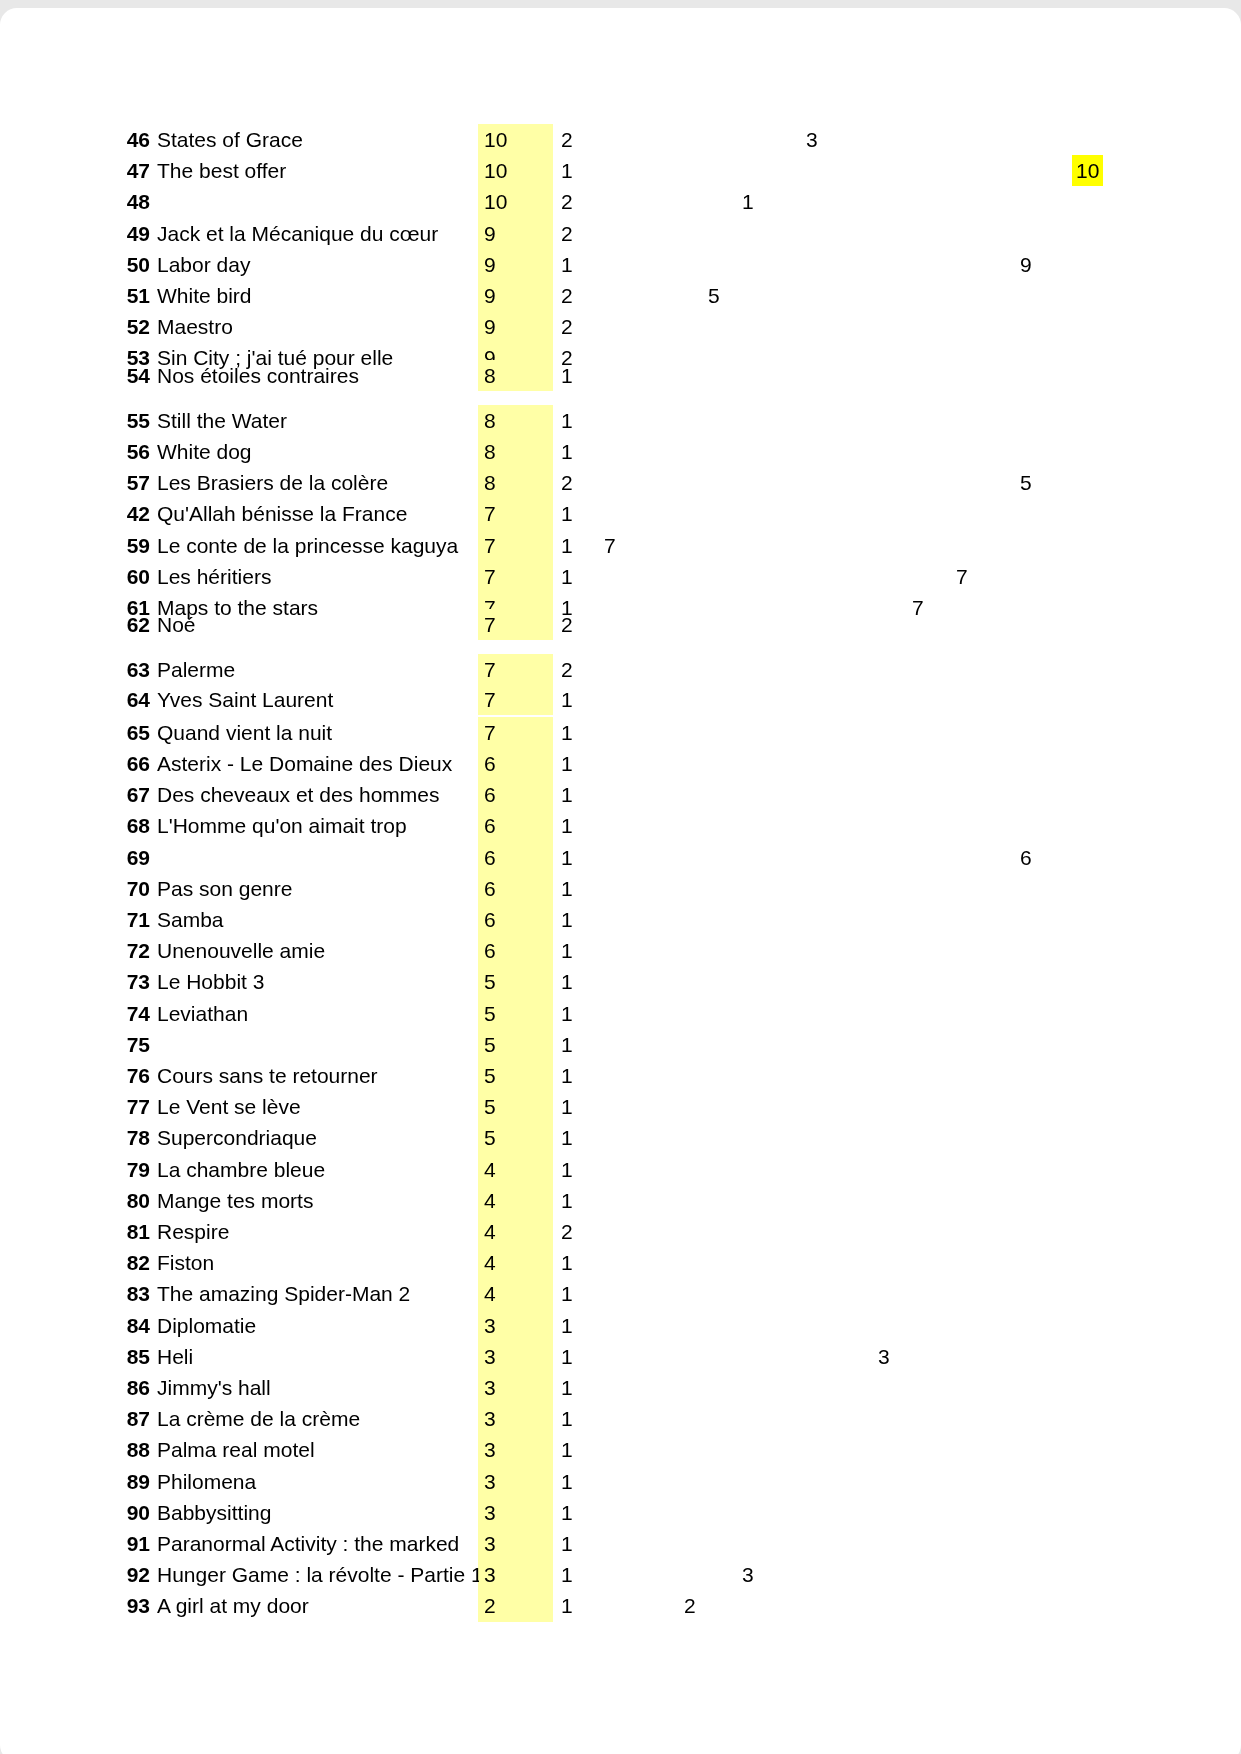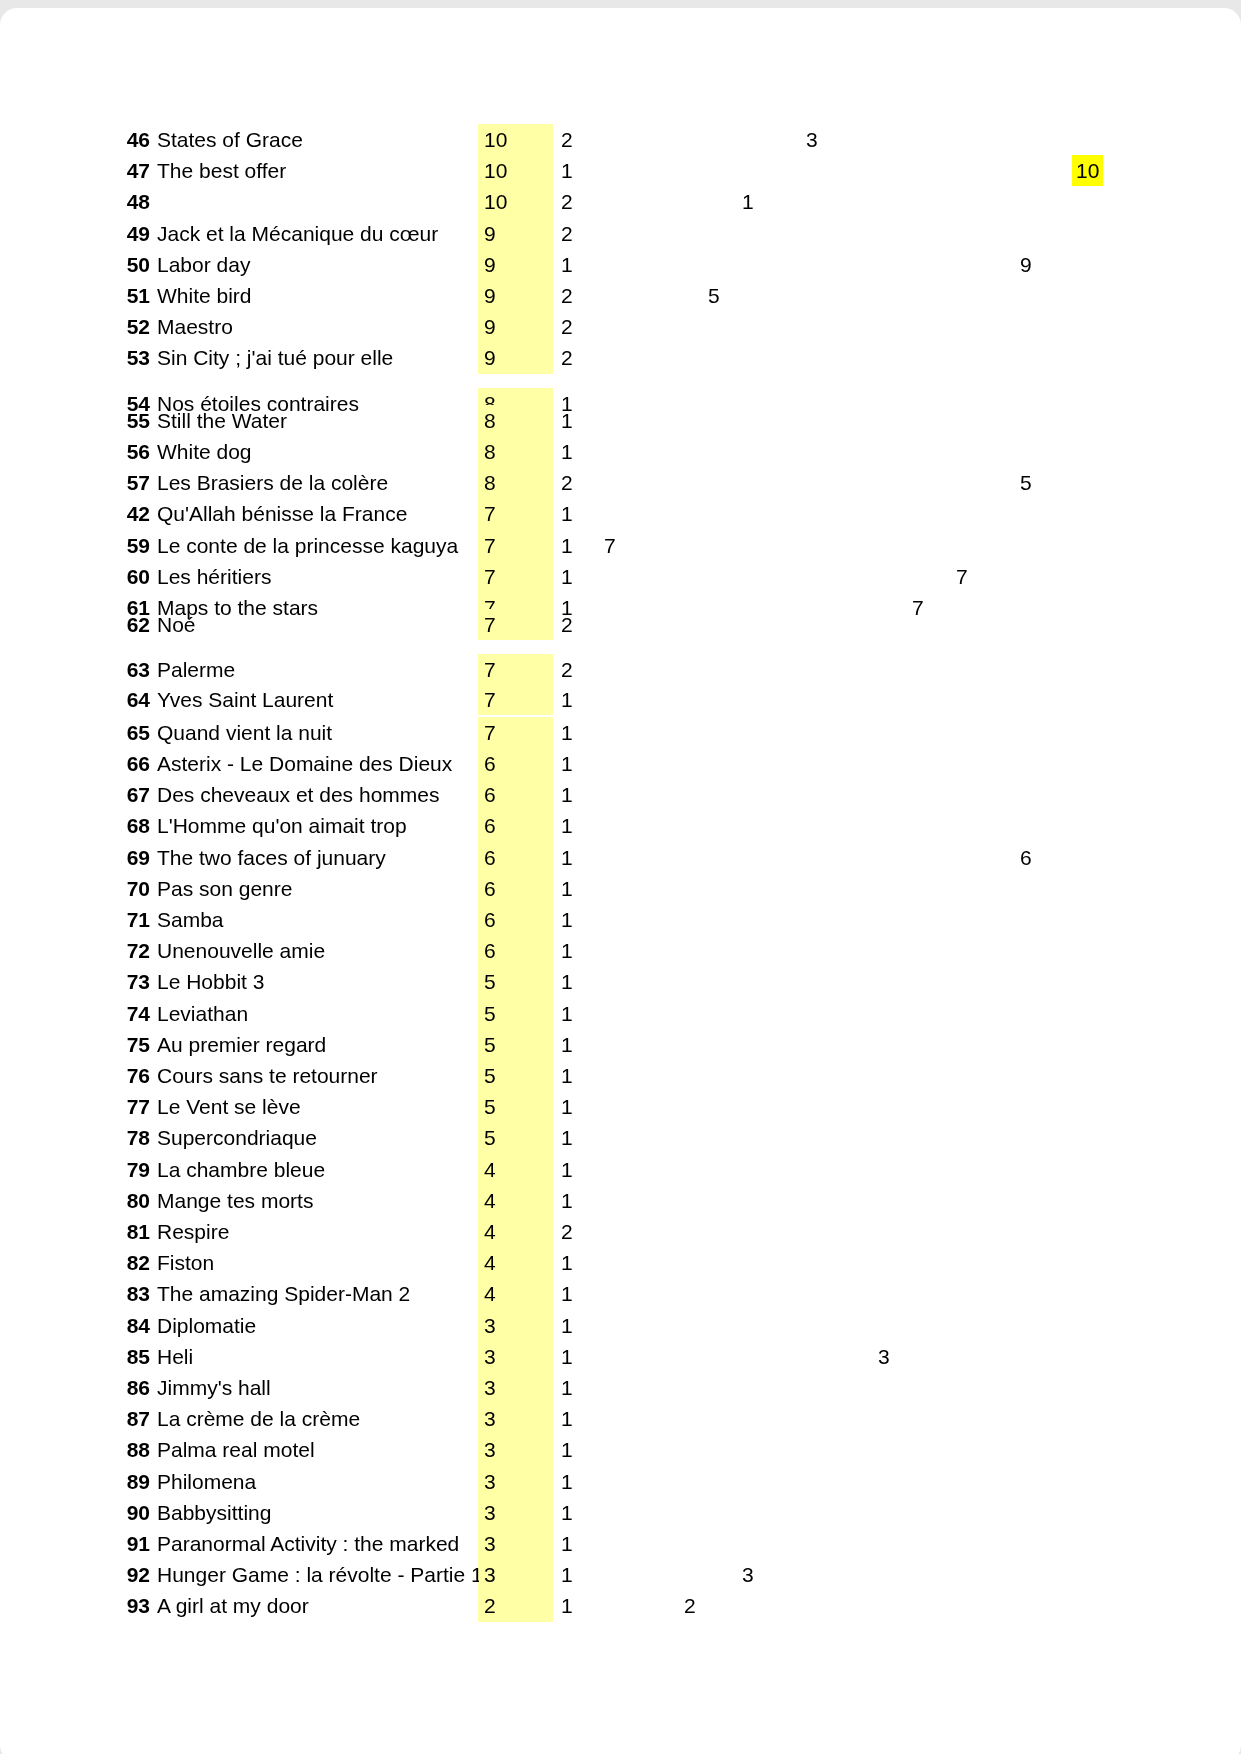--- a/index.html
+++ b/index.html
@@ -133,21 +133,21 @@
         <span class="score">9</span>
         <span class="count">2</span>
       </div>
       <div class="row" style="top: 218.4px;">
         <span class="band"></span>
         <span class="num">53</span>
         <span class="title">Sin City ; j'ai tué pour elle</span>
         <span class="score">9</span>
         <span class="count">2</span>
       </div>
-      <div class="row" style="top: 264px; text-decoration: underline;">
+      <div class="row" style="top: 236px; text-decoration: underline;">
         <span class="band"></span>
         <span class="num">54</span>
         <span class="title">Nos étoiles contraires</span>
         <span class="score">8</span>
         <span class="count">1</span>
       </div>
       <div class="row" style="top: 280.8px;">
         <span class="band"></span>
         <span class="num">55</span>
         <span class="title">Still the Water</span>
@@ -245,21 +245,20 @@
       <div class="row" style="top: 686.4px;">
         <span class="band"></span>
         <span class="num">68</span>
         <span class="title">L'Homme qu'on aimait trop</span>
         <span class="score">6</span>
         <span class="count">1</span>
       </div>
       <div class="row" style="top: 717.6px;">
         <span class="band"></span>
         <span class="num">69</span>
-        <span class="title">The two faces of junuary</span>
         <span class="score">6</span>
         <span class="count">1</span>
         <span class="extra" style="left: 1020px;">6</span>
       </div>
       <div class="row" style="top: 748.8px;">
         <span class="band"></span>
         <span class="num">70</span>
         <span class="title">Pas son genre</span>
         <span class="score">6</span>
         <span class="count">1</span>
@@ -288,21 +287,20 @@
       <div class="row" style="top: 873.6px;">
         <span class="band"></span>
         <span class="num">74</span>
         <span class="title">Leviathan</span>
         <span class="score">5</span>
         <span class="count">1</span>
       </div>
       <div class="row" style="top: 904.8px;">
         <span class="band"></span>
         <span class="num">75</span>
-        <span class="title">Au premier regard</span>
         <span class="score">5</span>
         <span class="count">1</span>
       </div>
       <div class="row" style="top: 936px;">
         <span class="band"></span>
         <span class="num">76</span>
         <span class="title">Cours sans te retourner</span>
         <span class="score">5</span>
         <span class="count">1</span>
       </div>

